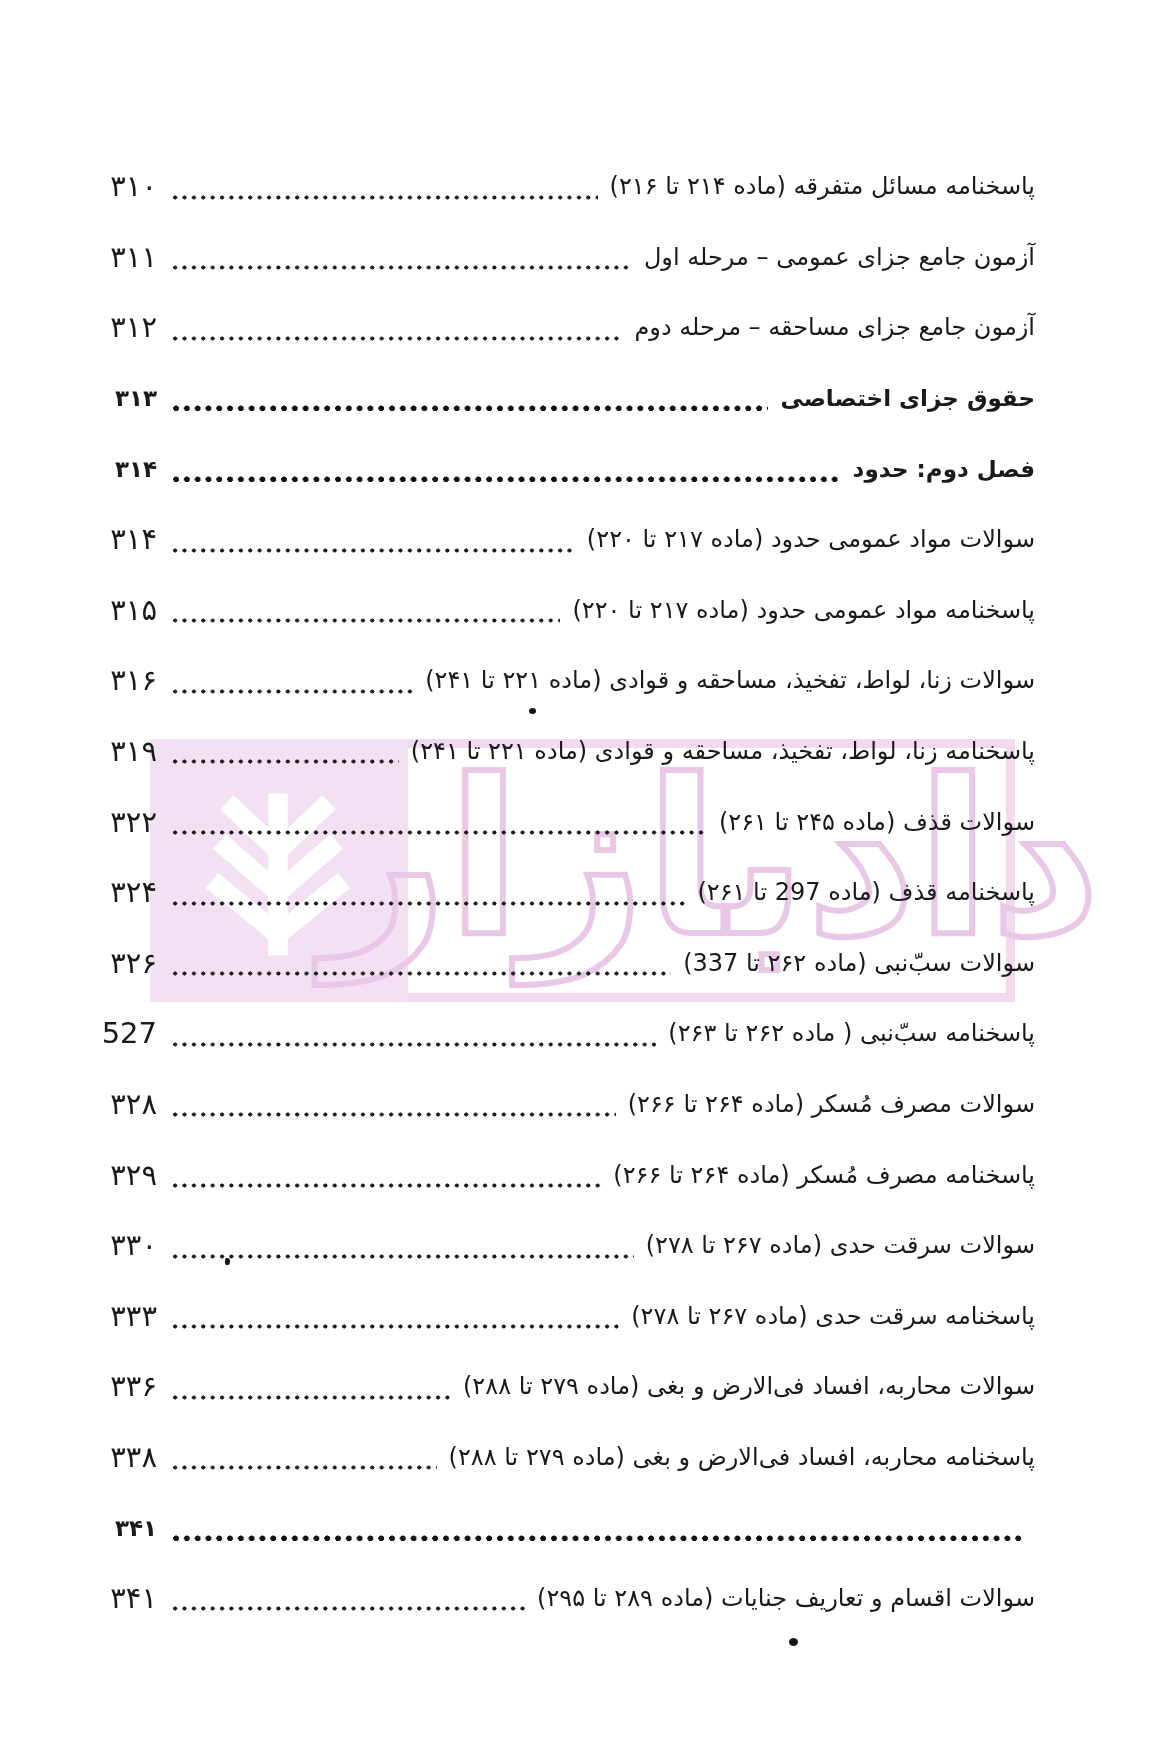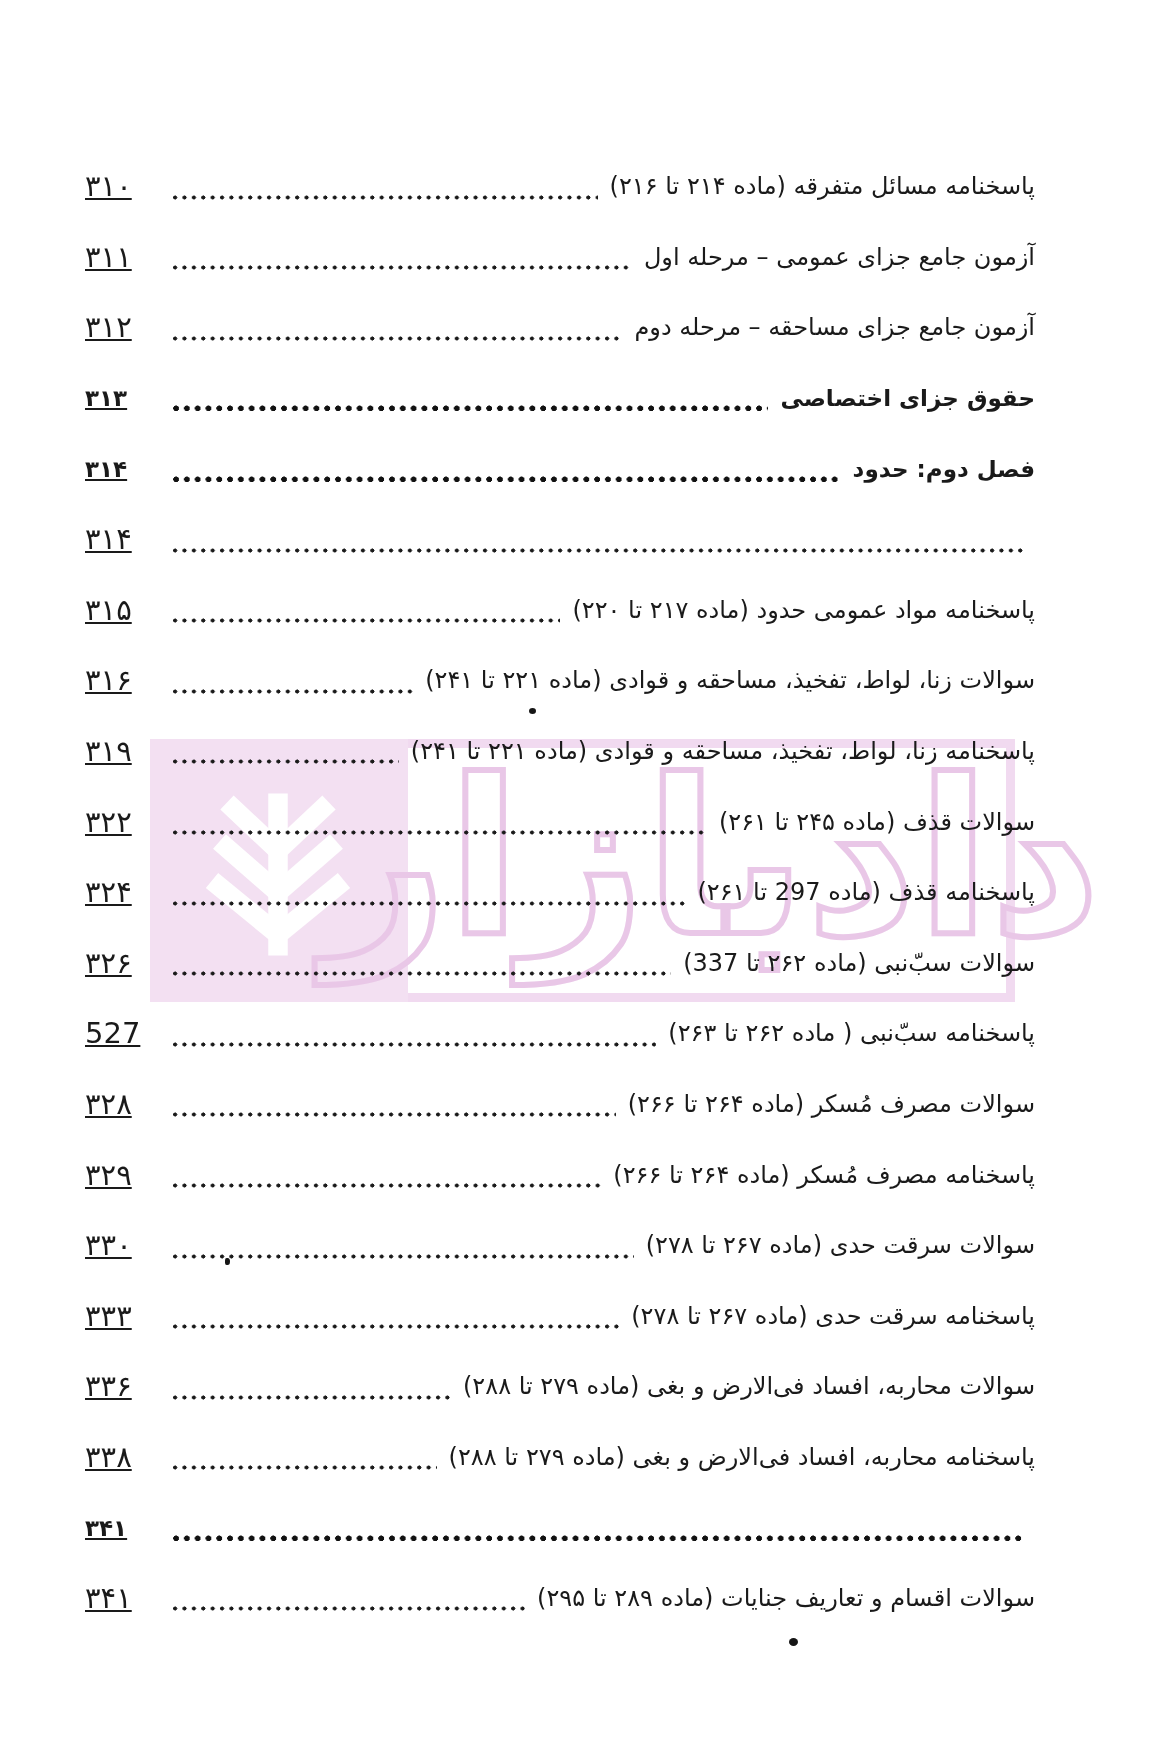--- a/index.html
+++ b/index.html
@@ -73,24 +73,23 @@
     right:6px;left:12px;
     bottom:22px;
     height:5px;
     background-image:radial-gradient(circle at 2.2px 2.5px,#1a1a1a 1.85px,rgba(0,0,0,0) 2.25px);
     background-size:9.4px 5px;
     background-repeat:repeat-x;
   }
   .toc-page{
     width:72px;
     direction:ltr;
-    text-align:left;
+    text-align:right;
     font-size:29px;
     white-space:nowrap;
-    text-decoration:underline;
   }
   .toc-row.bold .toc-title,
   .toc-row.bold .toc-page{
     font-weight:bold;
     font-size:23px;
   }
   .toc-row.bold .toc-leader::after{
     height:7px;
     bottom:21px;
     background-image:radial-gradient(circle at 3.1px 3.3px,#111 2.65px,rgba(0,0,0,0) 3.05px);
@@ -144,20 +143,21 @@
     <span class="toc-title">حقوق جزای اختصاصی</span>
     <span class="toc-leader"></span>
     <span class="toc-page">۳۱۳</span>
   </div>
       <div class="toc-row bold">
     <span class="toc-title">فصل دوم: حدود</span>
     <span class="toc-leader"></span>
     <span class="toc-page">۳۱۴</span>
   </div>
       <div class="toc-row">
+    <span class="toc-title">سوالات مواد عمومی حدود (ماده ۲۱۷ تا ۲۲۰)</span>
     <span class="toc-leader"></span>
     <span class="toc-page">۳۱۴</span>
   </div>
       <div class="toc-row">
     <span class="toc-title">پاسخنامه مواد عمومی حدود (ماده ۲۱۷ تا ۲۲۰)</span>
     <span class="toc-leader"></span>
     <span class="toc-page">۳۱۵</span>
   </div>
       <div class="toc-row">
     <span class="toc-title">سوالات زنا، لواط، تفخیذ، مساحقه و قوادی (ماده ۲۲۱ تا ۲۴۱)</span>

